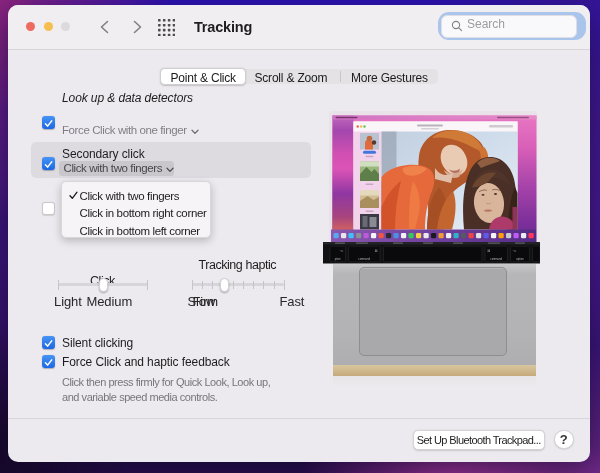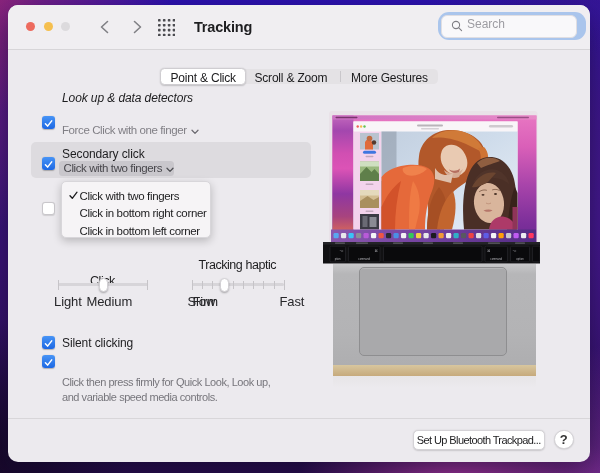--- a/index.html
+++ b/index.html
@@ -161,20 +161,21 @@
   <div class="slbl" style="left:180px;top:289px;">Slow</div>
   <div class="slbl" style="left:260px;top:289px;margin-left:12px;">Fast</div>
 
   <div class="cb" style="left:34.5px;top:330.5px;"><svg width="13" height="13" viewBox="0 0 13 13">
         <path d="M3.4 6.8 L5.6 9.1 L9.7 3.9" stroke="#fff" stroke-width="1.5" fill="none" stroke-linecap="round" stroke-linejoin="round"></path>
       </svg></div>
   <div class="lbl" style="left:54.5px;top:330.5px;">Silent clicking</div>
   <div class="cb" style="left:34.5px;top:350px;"><svg width="13" height="13" viewBox="0 0 13 13">
         <path d="M3.4 6.8 L5.6 9.1 L9.7 3.9" stroke="#fff" stroke-width="1.5" fill="none" stroke-linecap="round" stroke-linejoin="round"></path>
       </svg></div>
+  <div class="lbl" style="left:54.5px;top:350px;">Force Click and haptic feedback</div>
   <div class="sub" style="left:54.5px;top:370px;font-size:11px;letter-spacing:-0.45px;line-height:14.5px;color:#77767c;">Click then press firmly for Quick Look, Look up,<br>and variable speed media controls.</div>
 
   <div class="lap-screen"><svg width="208.5" height="131" viewBox="0 0 208.5 131">
     <defs>
       <linearGradient id="wpL" x1="0" y1="0" x2="0" y2="1">
         <stop offset="0" stop-color="#c368bd"></stop>
             <stop offset="0.12" stop-color="#a347ae"></stop>
         <stop offset="0.3" stop-color="#d14fb2"></stop>
             <stop offset="0.42" stop-color="#dc53b6"></stop>
         <stop offset="0.62" stop-color="#8f37a2"></stop>

